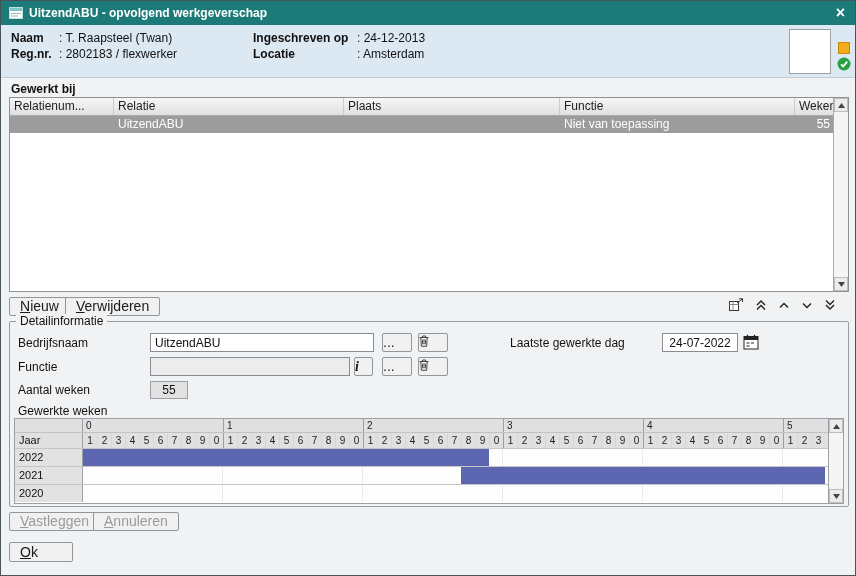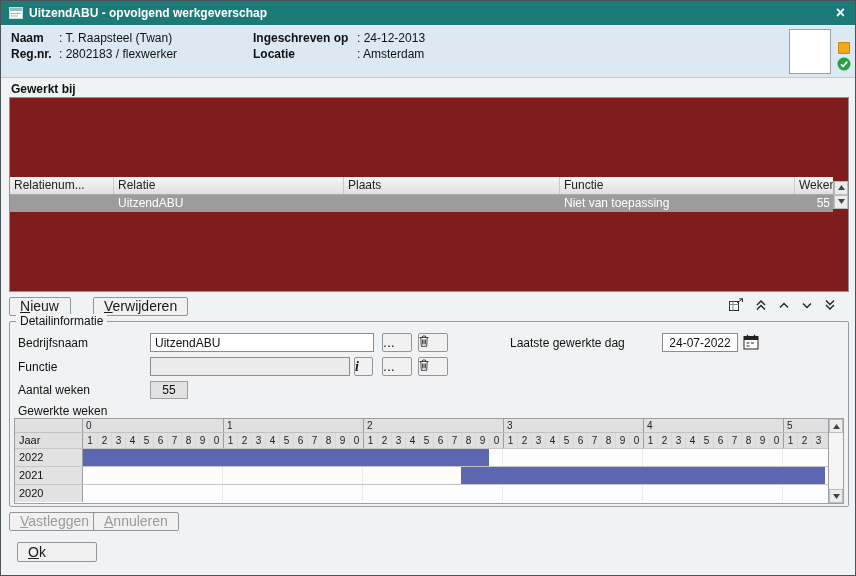--- a/index.html
+++ b/index.html
@@ -21,40 +21,40 @@
   .hlabel { font-weight:bold; }
   .hcol1 .hlabel { width:48px; } .hcol2 .hlabel { width:104px; } .hcol3 .hlabel { width:96px; }
   .photo { position:absolute; left:788px; top:4px; width:42px; height:45px; background:#fff; border:1px solid #98a2aa; }
   .flag-orange { position:absolute; left:837px; top:17px; line-height:0; }
   .flag-green { position:absolute; left:836px; top:32px; line-height:0; }
 
   
   .group-title { position:absolute; left:10px; top:81px; font-weight:bold; }
 
   
-  .table { position:absolute; left:8px; top:96px; width:840px; height:195px; border:1px solid #8c9196; background:#7f1d1d; display:flex;align-items:center; }
+  .table { position:absolute; left:8px; top:96px; width:840px; height:195px; border:1px solid #8c9196; background:#7f1d1d; display:flex; }
   .table-main { width:823px; display:flex; flex-direction:column; }
   .thead { height:18px; display:flex; background:linear-gradient(#f6f6f6,#e0e0e0); border-bottom:1px solid #a5abb1; }
   .th { padding:1px 4px; border-right:1px solid #c6cbd0; font-weight:normal; color:#222; overflow:hidden; white-space:nowrap; }
   .c1 { width:104px; } .c2 { width:230px; } .c3 { width:216px; } .c4 { width:235px; } .c5 { width:38px; border-right:none; }
   .tbody { flex:1; background:#fff; }
   .trow-sel { height:17px; display:flex; background:#9c9c9c; color:#fff; }
   .td { padding:1px 4px; overflow:hidden; white-space:nowrap; }
   .td.c5 { text-align:right; padding-right:3px; }
 
   
   .vscroll { width:15px; border-left:1px solid #a5abb1; background:#f5f5f5; display:flex; flex-direction:column; justify-content:space-between; }
   .sb-btn { height:14px; display:flex; align-items:center; justify-content:center; background:#ececec; border:1px solid #bcbcbc; cursor:pointer; }
 
   
   .btn { display:inline-block; height:19px; line-height:17px; padding:0 10px; background:#f1f1f1; border:1px solid #8f969c; border-radius:2px; font-size:14px; color:#1a1a1a; text-align:left; cursor:pointer; }
   .btn.accel::first-letter { text-decoration:underline; }
   .btn.disabled { color:#9a9a9a; }
   .btn-nieuw { position:absolute; left:8px; top:296px; width:62px; }
-  .btn-verwijderen { position:absolute; left:92px; top:296px; }
+  .btn-verwijderen { position:absolute; left:64px; top:296px; }
   .icon-cluster { position:absolute; top:297px; left:728px; display:flex; gap:11px; align-items:center; }
   .icon-cluster > span { line-height:0; cursor:pointer; }
 
   
   .group { position:absolute; left:8px; top:320px; width:840px; height:186px; border:1px solid #969ca2; border-radius:2px;padding-left:44px; }
   .legend { position:absolute; top:-8px; left:6px; background:#f0f2f3; padding:0 4px; }
   .flabel { position:absolute; left:8px; white-space:nowrap; }
   .input { position:absolute; height:19px; border:1px solid #878d93; background:#fff; padding:0 4px; font:12px "Liberation Sans", sans-serif; color:#111; }
   .sq-btn { position:absolute; width:30px; height:19px; line-height:17px; padding:0; }
   .ro-field { position:absolute; height:18px; line-height:16px; border:1px solid #9aa0a5; background:#e2e2e2; text-align:center; }
@@ -74,21 +74,21 @@
   .digit-cell.dec-start { border-left:1px solid #9aa0a5; }
   .tl-row { height:18px; display:flex; border-top:1px solid #c6c6c6; }
   .tl-label { width:68px; background:#e2e2e2; border-right:1px solid #9aa0a5; padding-left:4px; font-size:11px; line-height:17px; }
   .tl-track { position:relative; flex:1; background:#fdfdfd;
               background-image:repeating-linear-gradient(to right, transparent 0 139px, #ebebeb 139px 140px); }
   .tl-bar { position:absolute; top:0; bottom:0; }
   .tl-scroll { width:15px; border-left:1px solid #9aa0a5; background:#f5f5f5; display:flex; flex-direction:column; justify-content:space-between; }
 
   .btn-vastleggen { position:absolute; left:8px; top:511px; }
   .btn-annuleren { position:absolute; left:92px; top:511px; }
-  .btn-ok { position:absolute; left:16px; top:541px; width:80px; height:20px; line-height:18px; }
+  .btn-ok { position:absolute; left:8px; top:541px; width:64px; height:20px; line-height:18px; }
 </style>
 </head>
 <body>
 
 <div class="dialog">
 
   <div class="titlebar">
     <span style="line-height:0;">
       <svg width="14" height="12" viewBox="0 0 14 12">
           <rect x="0.5" y="0.5" width="13" height="11" fill="#ffffff" stroke="#bfe2e0"></rect>

